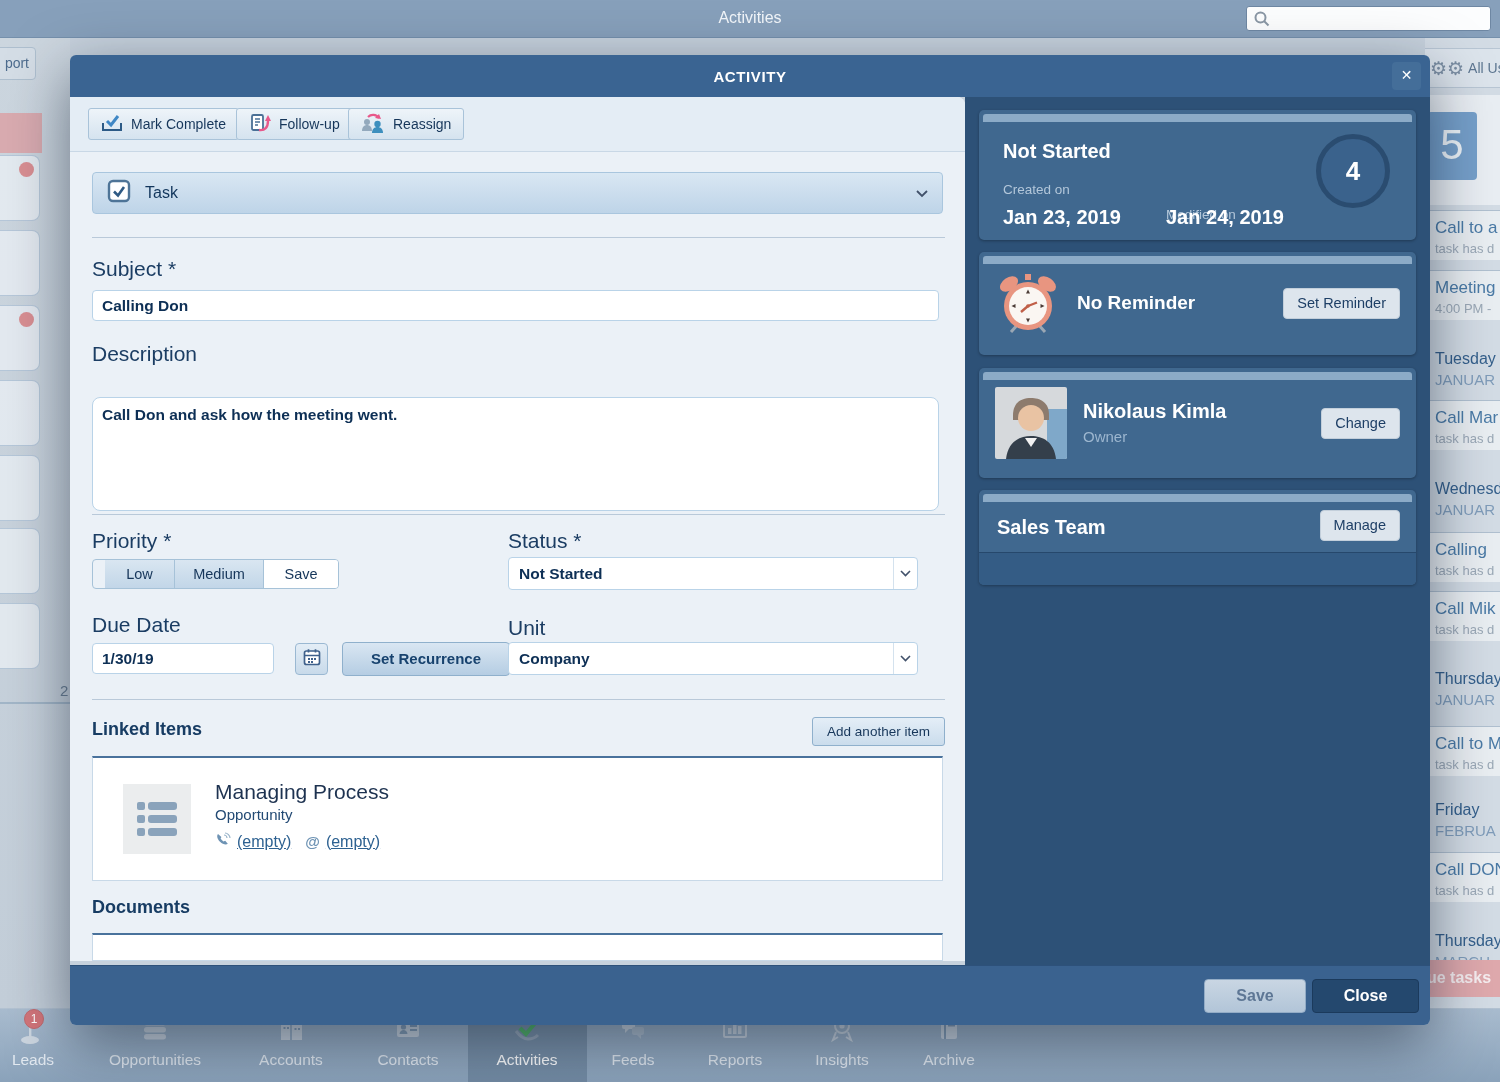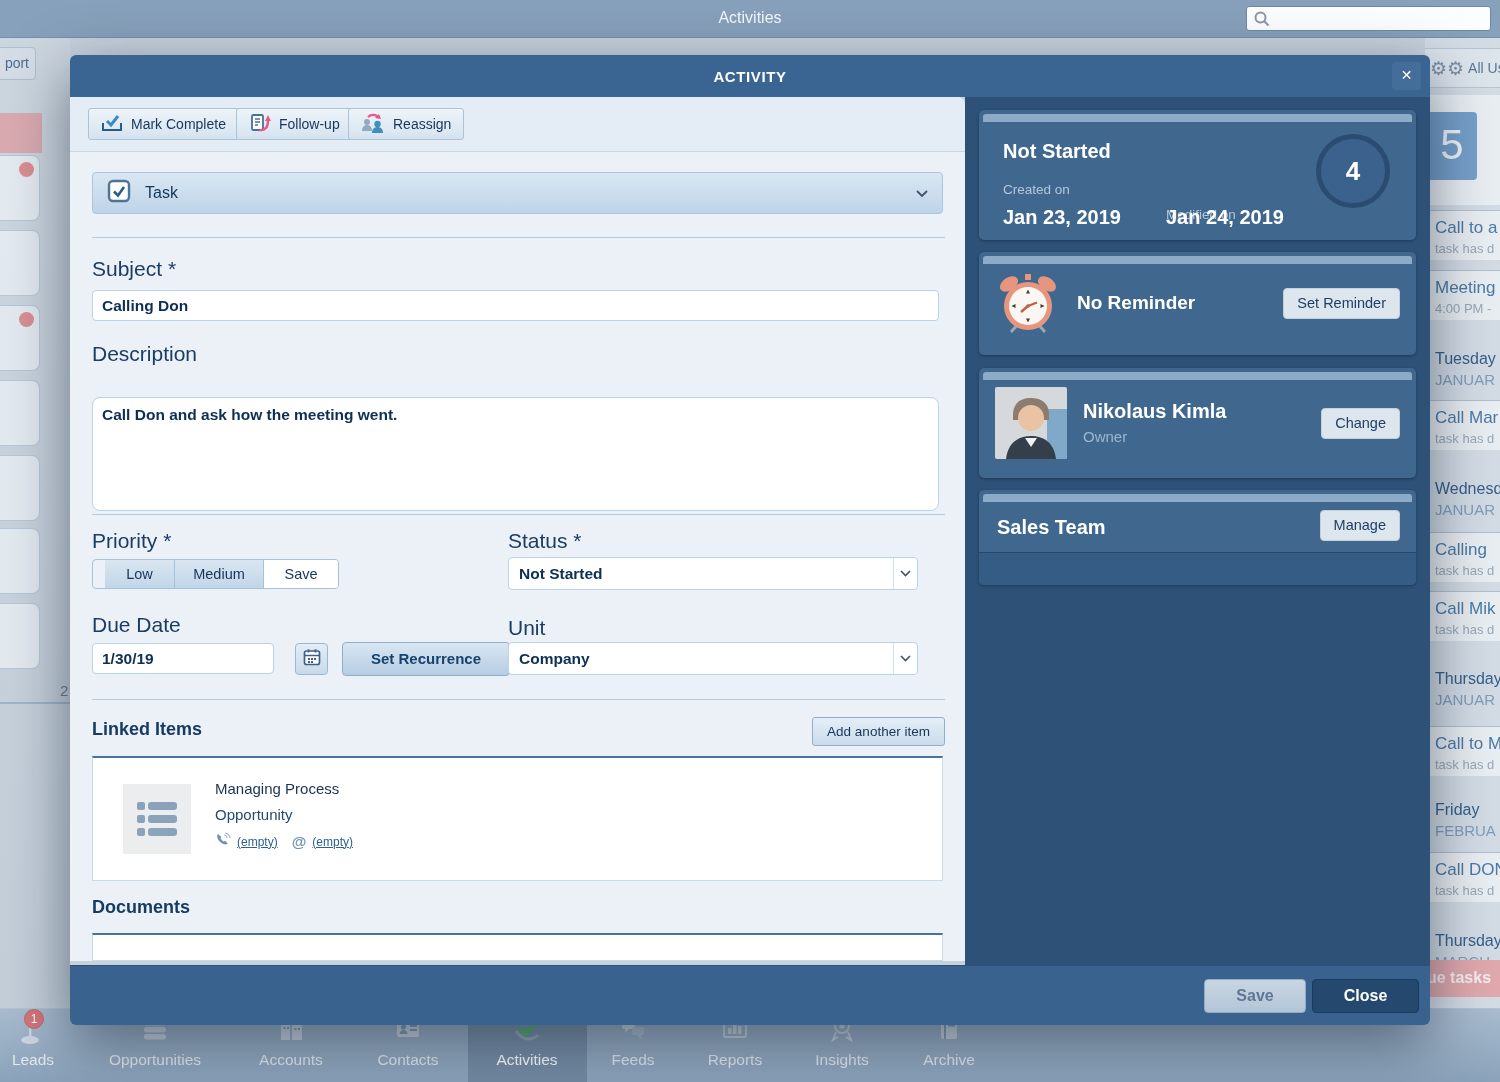--- a/index.html
+++ b/index.html
@@ -67,24 +67,24 @@
   .seg-btn.active { background:#fff; }
   .select-field { position:absolute; height:33px; background:#fff; border:1px solid #b9d3e8; border-radius:4px; display:flex; align-items:center; padding:0 0 0 10px; }
   .select-field .val { color:#0d2f55; font-weight:bold; font-size:15.5px; }
   .select-field .chevbox { margin-left:auto; width:24px; height:100%; border-left:1px solid #d4e2ee; display:flex; align-items:center; justify-content:center; }
   .icon-btn { position:absolute; width:33px; height:32px; background:linear-gradient(#e3edf6,#c8daea); border:1px solid #9ab8d2; border-radius:4px; display:flex; align-items:center; justify-content:center; }
   .rec-btn { position:absolute; left:272px; top:545px; width:168px; height:34px; background:linear-gradient(#d9e6f2,#b5cde3); border:1px solid #8fb0cc; border-radius:4px; color:#17426e; font-size:15px; font-weight:bold; text-align:center; line-height:32px; }
   .section-h { position:absolute; color:#173c63; font-size:18px; font-weight:bold; }
   .add-btn { position:absolute; left:742px; top:620px; width:133px; height:29px; background:linear-gradient(#e4eef7,#cadcec); border:1px solid #8fb0cc; border-radius:3px; color:#16365a; font-size:13.5px; text-align:center; line-height:27px; }
   .linked-card { position:absolute; left:22px; top:659px; width:851px; height:125px; background:#fff; border:1px solid #c8d9e8; border-top:2px solid #49729c; }
   .li-iconbox { position:absolute; left:30px; top:26px; width:68px; height:70px; background:#ebedee; display:flex; align-items:center; justify-content:center; }
-  .li-title { position:absolute; left:122px; top:22px; color:#1d3250; font-size:15px; }
+  .li-title { position:absolute; left:122px; top:22px; color:#1d3250; font-size:21px; }
   .li-type { position:absolute; left:122px; top:48px; color:#234a74; font-size:15px; }
   .li-links { position:absolute; left:122px; top:74px; display:flex; align-items:center; gap:6px; }
-  .li-links a { color:#2d6191; font-size:12px; }
+  .li-links a { color:#2d6191; font-size:16px; }
   .li-glyph { color:#6e93b4; font-size:15px; font-weight:bold; }
   .docs-panel { position:absolute; left:22px; top:836px; width:851px; bottom:0; background:#fff; border:1px solid #c8d9e8; border-top:2px solid #49729c; }
 
   .side-panel { position:absolute; left:895px; right:0; top:0; height:868px; background:#2d5177; }
   .scard { position:absolute; left:14px; width:437px; background:#40688f; border-radius:5px; box-shadow:0 1px 3px rgba(0,0,0,.3); }
   .strip { height:8px; margin:4px 4px 0; border-radius:3px 3px 0 0; background:#8cabc7; }
   .sc-title { color:#fff; font-size:20px; font-weight:600; }
   .sc-sublabel { color:#b3c7da; font-size:13.5px; }
   .sc-value { color:#fff; font-size:20px; font-weight:bold; margin-top:4px; }
   .count-circle { position:absolute; right:26px; top:24px; width:74px; height:74px; border-radius:50%; border:5px solid #2a4c70; background:#3a628c; color:#fff; font-size:26px; font-weight:600; text-align:center; line-height:64px; }

